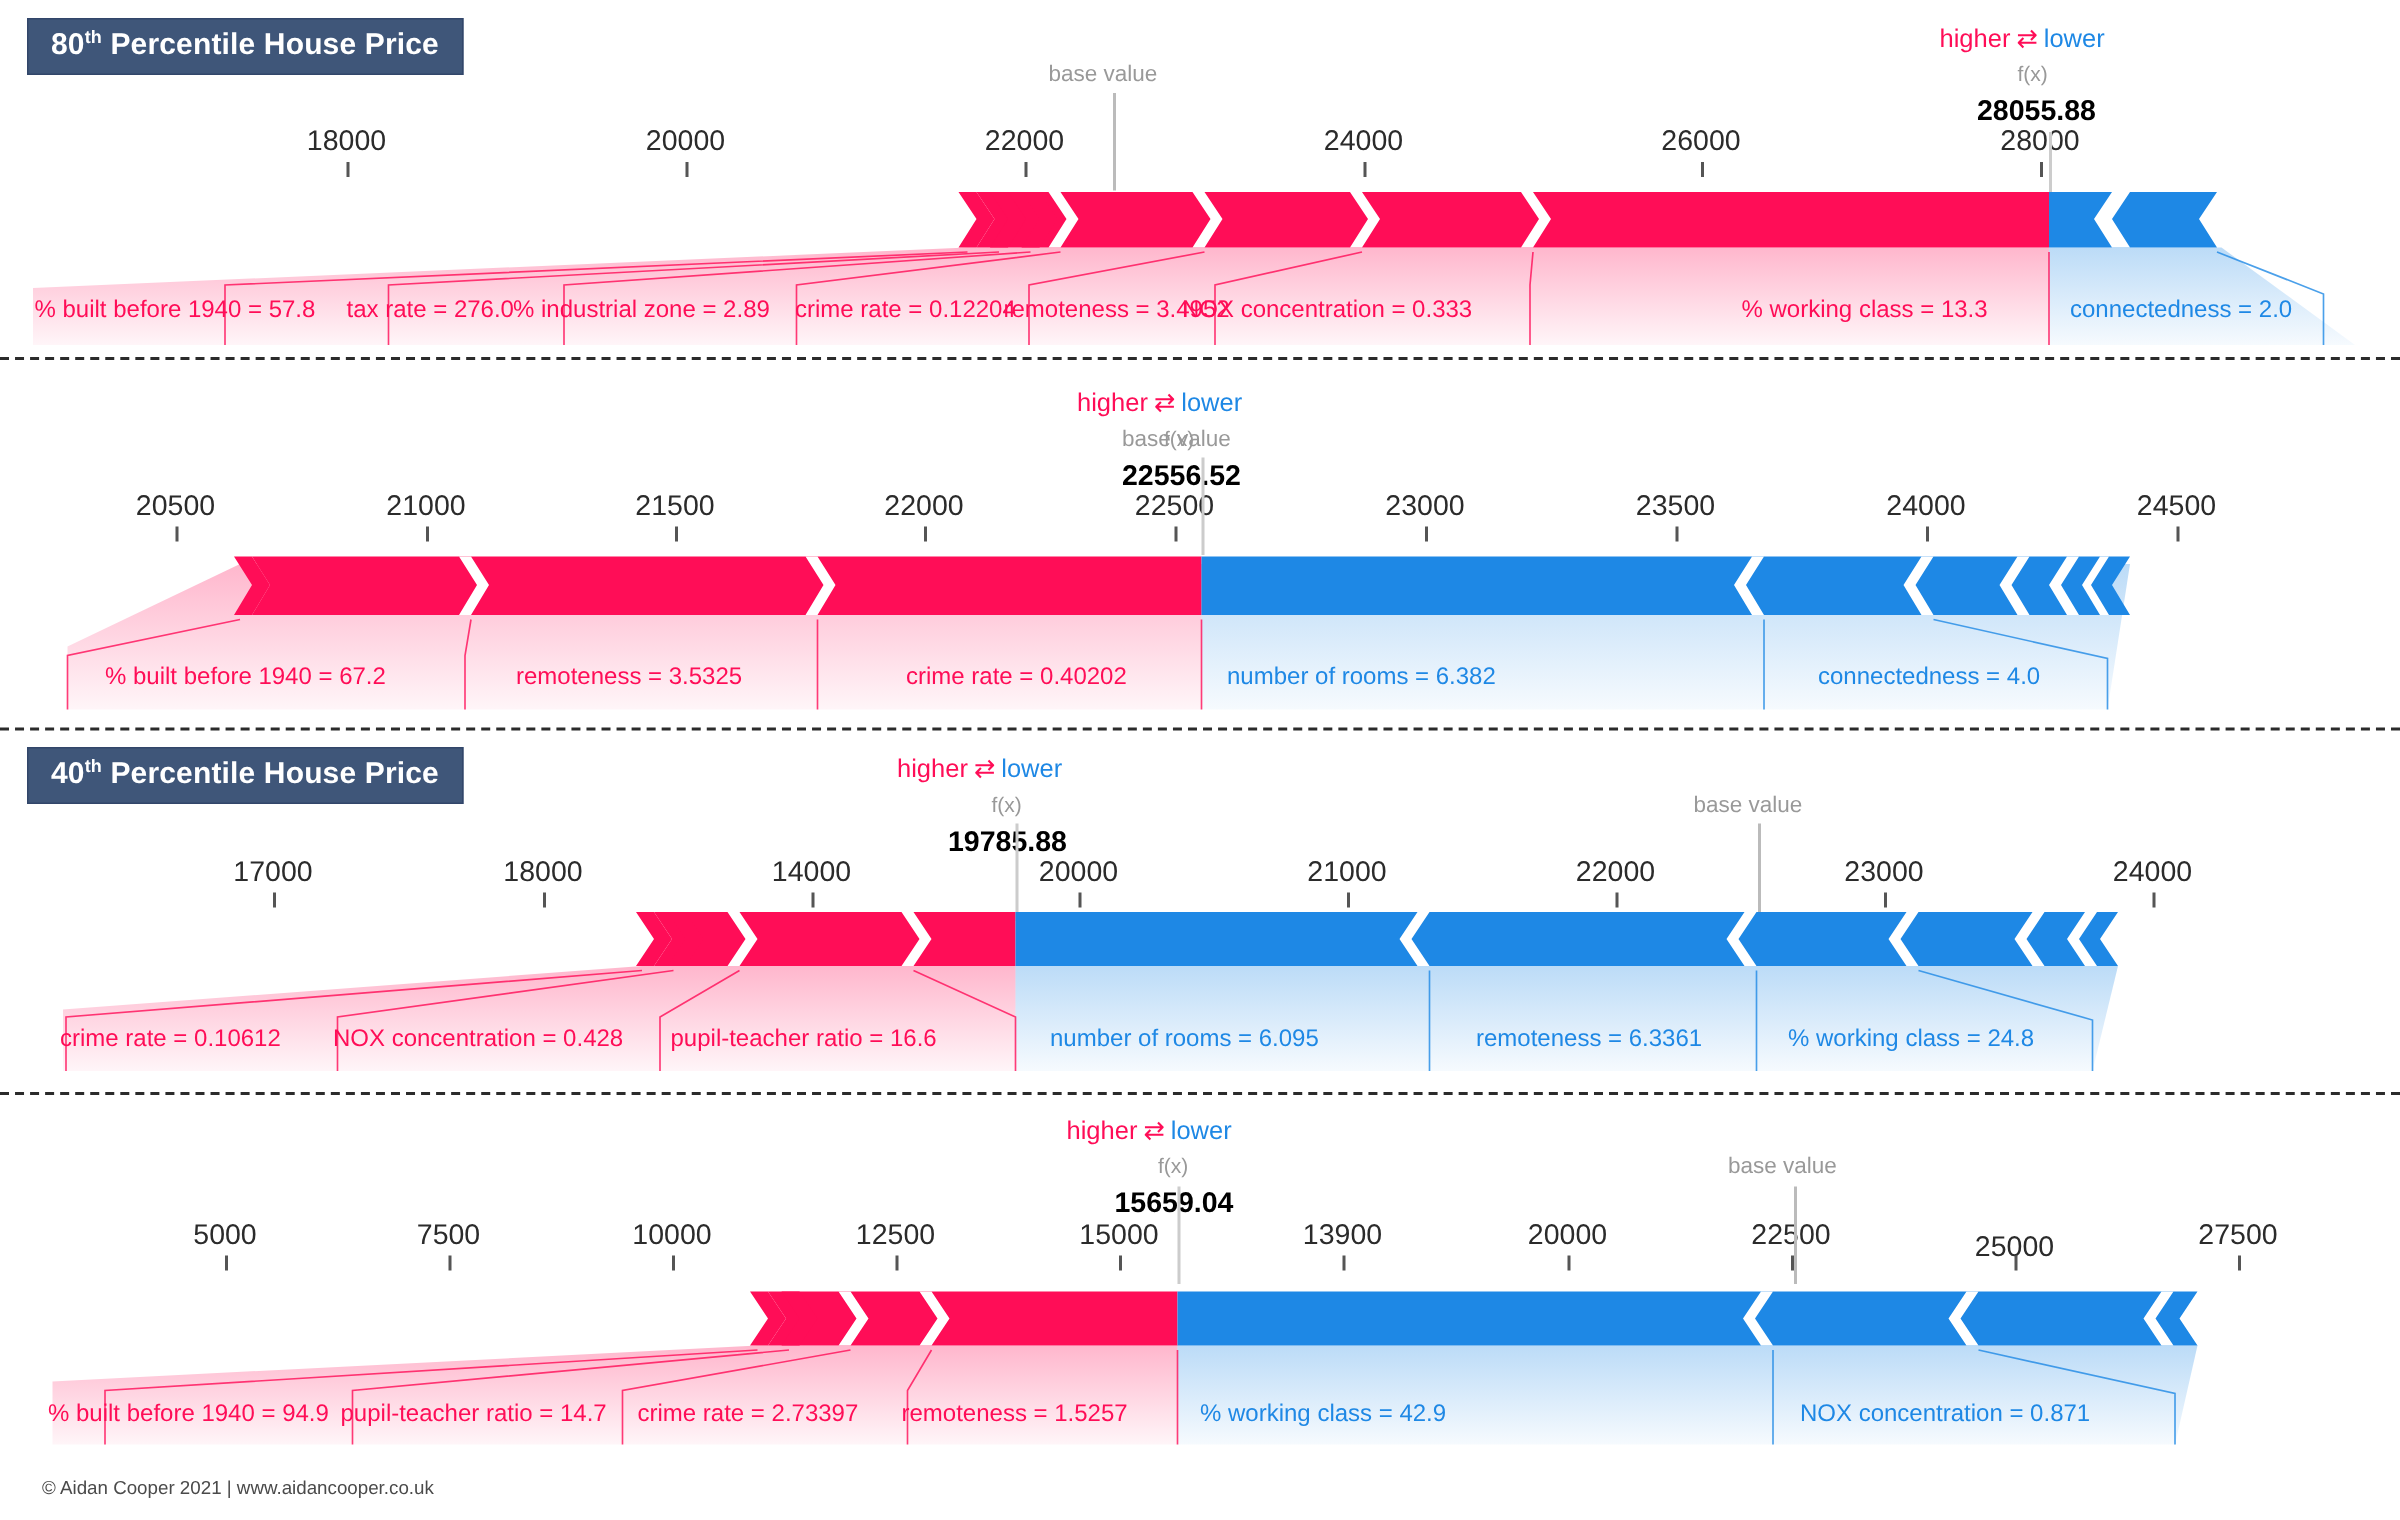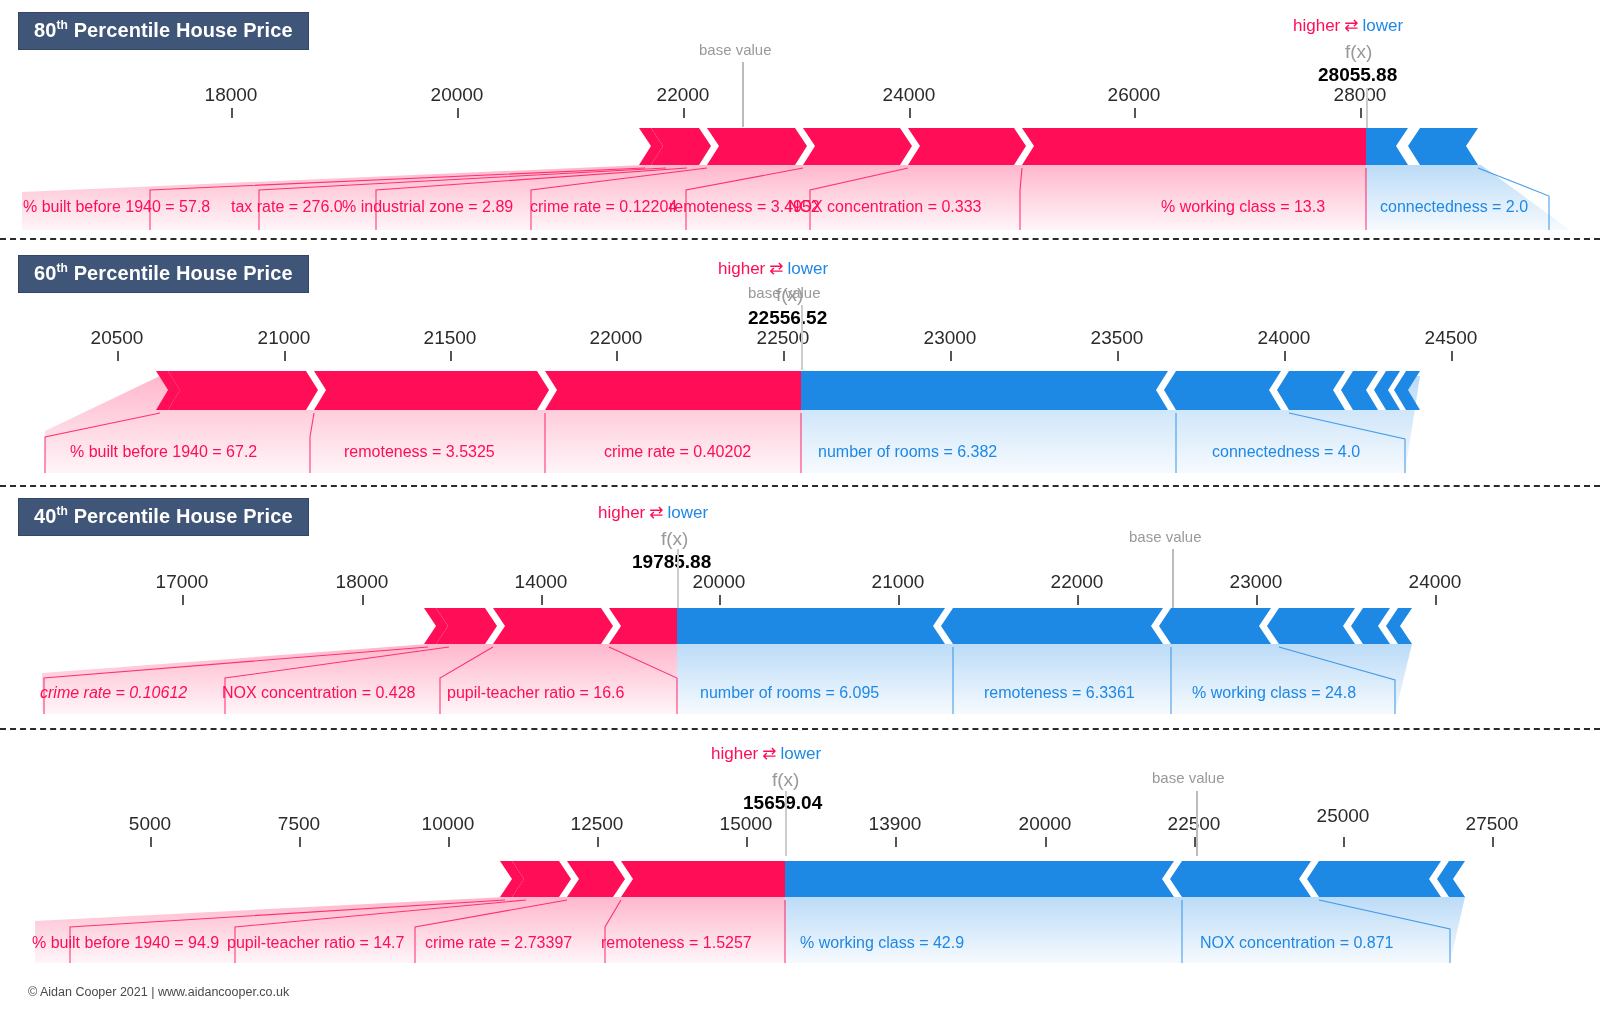--- a/index.html
+++ b/index.html
@@ -25,21 +25,21 @@
     padding:7px 16px 8px 16px;
     letter-spacing:0.1px;
     white-space:nowrap;
     box-shadow:0 0 0 1px #32466a inset;
   }
   .badge sup{font-size:12px;vertical-align:super;line-height:0;}
   .hl-wrap{position:absolute;white-space:nowrap;font-size:17px;}
   .hl-higher{color:#ff0d57;}
   .hl-arrow{color:#ff0d57;font-size:17px;padding:0 4px;}
   .hl-lower{color:#1e88e5;}
-  .fxlabel{position:absolute;color:#999999;font-size:19px;white-space:nowrap;}
+  .fxlabel{position:absolute;color:#999999;font-size:14px;white-space:nowrap;}
   .basevalue{position:absolute;color:#999999;font-size:15px;white-space:nowrap;}
   .fxvalue{position:absolute;color:#000000;font-size:19px;font-weight:bold;white-space:nowrap;}
   .tick-label{position:absolute;color:#2b2b2b;font-size:19px;white-space:nowrap;transform:translateX(-50%);}
   .tick-mark{position:absolute;width:1.5px;background:#555;height:10px;}
   .baseline-rule{position:absolute;width:1.5px;background:#bbbbbb;}
   .fx-rule{position:absolute;width:1.5px;background:#cccccc;}
   .label-red{position:absolute;color:#ff0d57;font-size:16px;white-space:nowrap;}
   .label-blue{position:absolute;color:#1e88e5;font-size:16px;white-space:nowrap;}
   .footer{
     position:absolute;left:28px;bottom:14px;
@@ -130,23 +130,20 @@
   <div class="label-red" style="left:669px;top:198px;">remoteness = 3.4952</div>
   <div class="label-red" style="left:788px;top:198px;">NOX concentration = 0.333</div>
   <div class="label-red" style="left:1161px;top:198px;">% working class = 13.3</div>
   <div class="label-blue" style="left:1380px;top:198px;">connectedness = 2.0</div>
 </div>
 
 <div class="divider" style="top:238px;"></div>
 
 <div class="panel" style="position:absolute;top:243px;left:0;height:240px;">
 
-  <div class="badge" style="left:18px;top:12px;">
-    <span>60</span><sup>th</sup><span> Percentile House Price</span>
-  </div>
 
   <div class="hl-wrap" style="left:718px;top:15px;">
     <span class="hl-higher">higher</span><span class="hl-arrow">⇄</span><span class="hl-lower">lower</span>
   </div>
 
   <div class="basevalue" style="left:748px;top:41px;">base value</div>
   <div class="fxlabel" style="left:776px;top:41px;">f(x)</div>
   <div class="fxvalue" style="left:748px;top:64px;">22556.52</div>
 
   <div class="tick-label" style="left:117px;top:84px;">20500</div>
@@ -280,21 +277,21 @@
       <path d="M493,159 L440,190 L440,226"></path>
       <path d="M609,159 L677,190 L677,226"></path>
     </g>
     <g stroke="#1e88e5" stroke-width="1.1" fill="none" opacity="0.8">
       <path d="M953,159 L953,226"></path>
       <path d="M1171,159 L1171,226"></path>
       <path d="M1279,159 L1395,192 L1395,226"></path>
     </g>
   </svg>
 
-  <div class="label-red" style="left:40px;top:196px;font-style:italic;">crime rate = 0.10612</div>
+  <div class="label-red" style="left:40px;top:196px;">crime rate = 0.10612</div>
   <div class="label-red" style="left:222px;top:196px;">NOX concentration = 0.428</div>
   <div class="label-red" style="left:447px;top:196px;">pupil-teacher ratio = 16.6</div>
   <div class="label-blue" style="left:700px;top:196px;">number of rooms = 6.095</div>
   <div class="label-blue" style="left:984px;top:196px;">remoteness = 6.3361</div>
   <div class="label-blue" style="left:1192px;top:196px;">% working class = 24.8</div>
 </div>
 
 <div class="divider" style="top:728px;"></div>
 
 <div class="panel" style="position:absolute;top:731px;left:0;height:240px;">
@@ -317,21 +314,21 @@
   <div class="tick-label" style="left:597px;top:82px;">12500</div>
   <div class="tick-mark" style="left:597px;top:106px;"></div>
   <div class="tick-label" style="left:746px;top:82px;">15000</div>
   <div class="tick-mark" style="left:746px;top:106px;"></div>
   <div class="tick-label" style="left:895px;top:82px;">13900</div>
   <div class="tick-mark" style="left:895px;top:106px;"></div>
   <div class="tick-label" style="left:1045px;top:82px;">20000</div>
   <div class="tick-mark" style="left:1045px;top:106px;"></div>
   <div class="tick-label" style="left:1194px;top:82px;">22500</div>
   <div class="tick-mark" style="left:1194px;top:106px;"></div>
-  <div class="tick-label" style="left:1343px;top:74px;">25000</div>
+  <div class="tick-label" style="left:1343px;top:90px;">25000</div>
   <div class="tick-mark" style="left:1343px;top:106px;"></div>
   <div class="tick-label" style="left:1492px;top:82px;">27500</div>
   <div class="tick-mark" style="left:1492px;top:106px;"></div>
 
   <div class="fx-rule" style="left:785px;top:60px;height:65px;"></div>
   <div class="baseline-rule" style="left:1196px;top:60px;height:65px;"></div>
 
   <svg width="1600" height="240">
     <defs>
       <linearGradient id="gr4" x1="0" y1="0" x2="0" y2="1">

